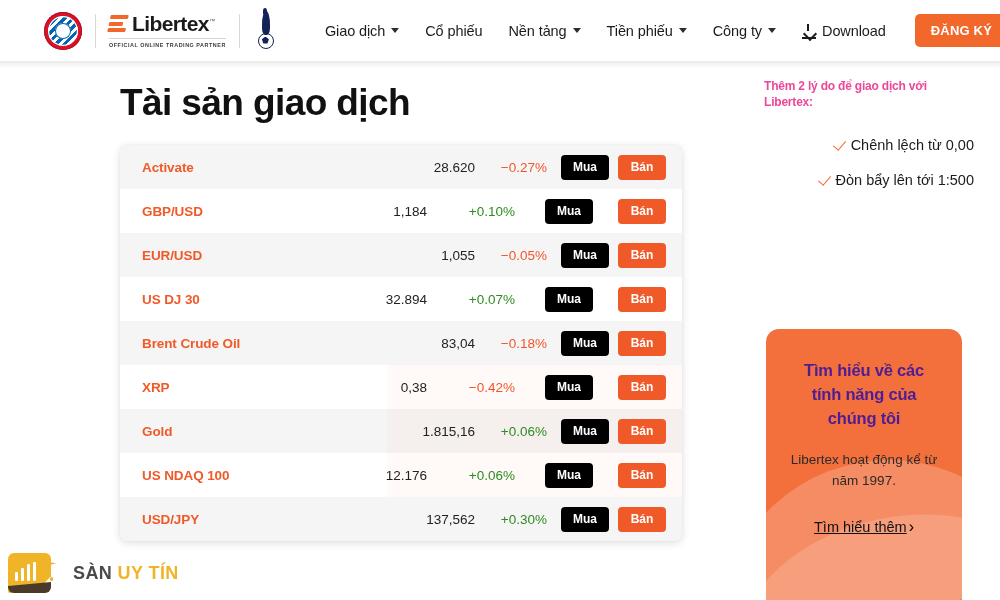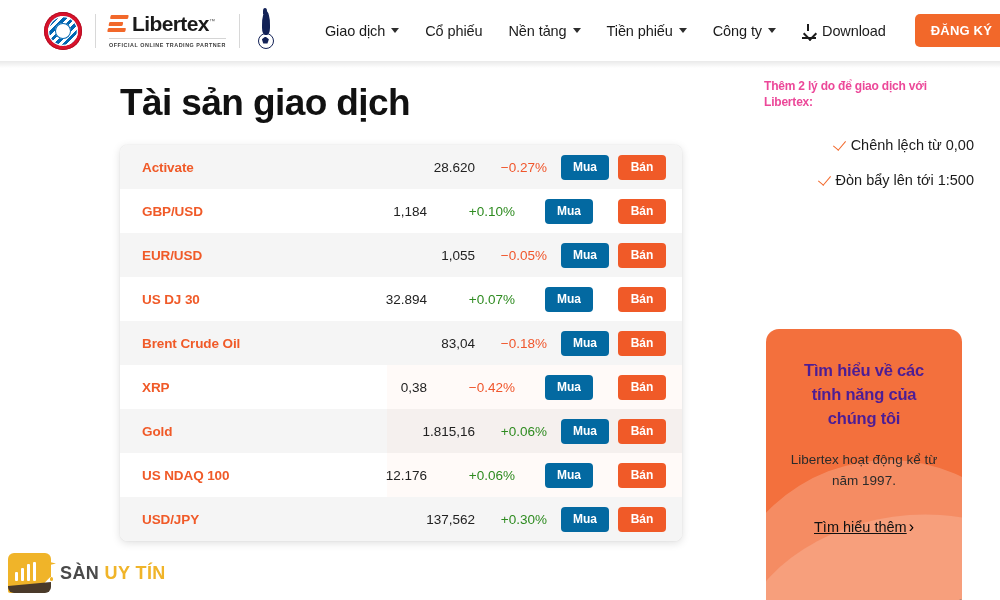--- a/index.html
+++ b/index.html
@@ -315,21 +315,21 @@
     color: #ffffff;
     border: none;
     border-radius: 4px;
     width: 48px;
     height: 25px;
     cursor: pointer;
     font-family: "Liberation Sans", sans-serif;
     position: relative;
     z-index: 2;
   }
-  .btn-buy { background: #0369a1; margin-right: 9px; }
+  .btn-buy { background: #000000; margin-right: 9px; }
   .btn-sell { background: #f05a28; }
 
   
   .right-col {
     position: absolute;
     left: 764px;
     top: 18px;
     width: 210px;
   }
   .reasons-title {
@@ -441,21 +441,21 @@
     line-height: 1.1;
   }
 
   
   .brand {
     position: absolute;
     left: 8px;
     top: 553px;
     display: flex;
     align-items: center;
-    gap: 9px;
+    gap: 22px;
     z-index: 30;
   }
   .brand-mark {
     width: 43px; height: 40px;
     position: relative;
     flex: none;
   }
   .bm-shape {
     position: absolute;
     inset: 0;

